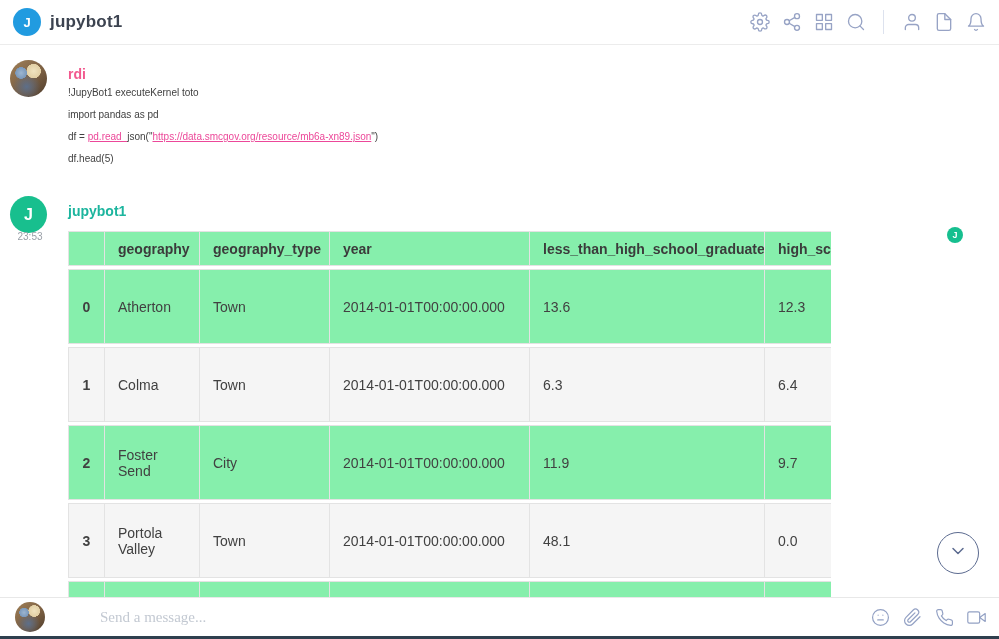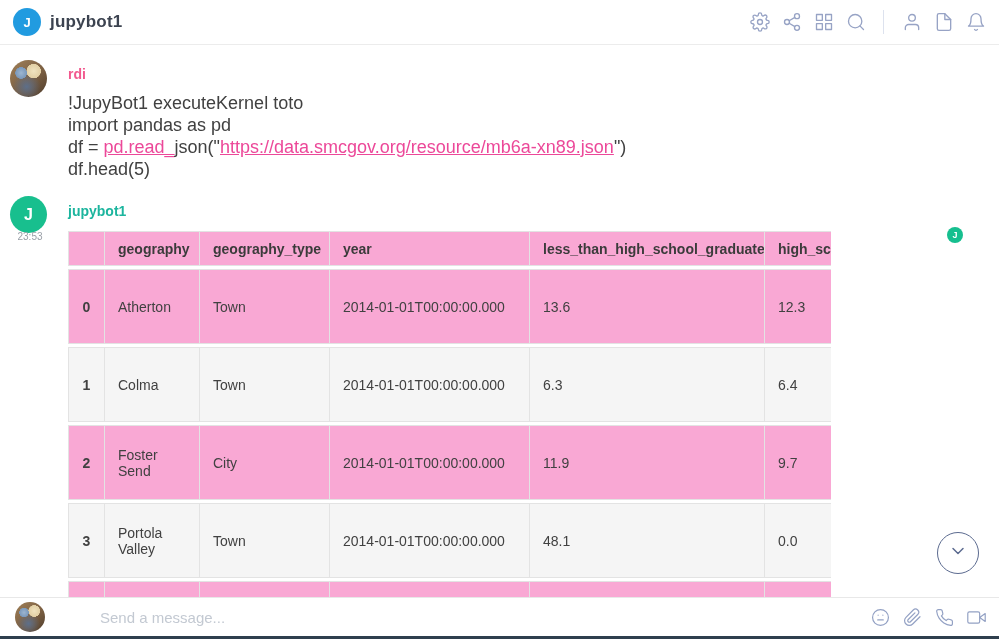--- a/index.html
+++ b/index.html
@@ -47,21 +47,21 @@
       radial-gradient(circle at 45% 72%, #5d6f8a 0%, rgba(0,0,0,0) 42%),
       linear-gradient(140deg, #a08058 0%, #7b5f42 55%, #4e3c2c 100%);
   }
   .avatar-rdi   { left:10px; top:60px; }
   .avatar-bot   { left:10px; top:196px; background:#18bf8e; }
 
   .msg-rdi  { position:absolute; left:68px; top:66px; }
   .msg-name { font-size:14px; font-weight:bold; }
   .name-pink  { color:#f2598e; }
   .name-green { color:#1cb59e; }
-  .msg-lines { margin-top:10px; font-size:18px; line-height:22px; color:#414141; }
+  .msg-lines { margin-top:0; font-size:10px; line-height:22px; color:#414141; }
   .msg-lines a { color:#ec4899; text-decoration:underline; cursor:pointer; }
 
   .msg-bot-name { position:absolute; left:68px; top:203px; }
   .timestamp {
     position:absolute; left:8px; top:231px; width:44px; text-align:center;
     font-size:10px; color:#9aa0a8;
   }
 
   
   .table-wrap {
@@ -69,21 +69,21 @@
     overflow:hidden;
   }
   table.df {
     table-layout:fixed; width:997px;
     border-collapse:separate; border-spacing:0 3px;
     font-size:14px; color:#414141;
   }
   .df th, .df td {
     border:1px solid #e3e3e3; border-left:none;
     padding:0 13px; text-align:left; vertical-align:middle;
-    overflow:hidden; white-space:normal; background:#f9a8d4;
+    overflow:hidden; white-space:normal; background:#86efac;
   }
   .df th:first-child, .df td:first-child { border-left:1px solid #e3e3e3; }
   .df th { height:35px; font-weight:bold; color:#3b3b3b; }
   .df td { height:75px; }
   .df .col-idx { width:37px; text-align:center; font-weight:bold; padding:0 4px; }
   .df th:nth-child(2), .df td:nth-child(2) { width:95px; }
   .df th:nth-child(3), .df td:nth-child(3) { width:130px; }
   .df th:nth-child(4), .df td:nth-child(4) { width:200px;margin-top:8px; }
   .df th:nth-child(5), .df td:nth-child(5) { width:235px; }
   .df th:nth-child(6), .df td:nth-child(6) { width:300px; }
@@ -108,21 +108,21 @@
   .composer {
     position:absolute; left:0; top:597px; width:999px; height:39px;
     background:#fff; border-top:1px solid #e8e8e8;
     display:flex; align-items:center;
   }
   .composer-avatar {
     width:30px; height:30px; border-radius:50%; margin-left:15px; flex:0 0 auto;
   }
   .composer-input {
     margin-left:55px; flex:1; border:none; outline:none;
-    font-family:Liberation Sans, sans-serif; font-size:15px; color:#444; background:transparent;
+    font-family:Liberation Serif, serif; font-size:15px; color:#444; background:transparent;
   }
   .composer-input::placeholder { color:#c3c9d2; }
   .composer-actions {
     margin-right:13px; display:flex; align-items:center; gap:12px; color:#93a1c4;
   }
   .cp-icon { width:20px; height:20px; cursor:pointer; display:flex; align-items:center; justify-content:center; }
   .cp-icon svg { width:19px; height:19px; stroke:currentColor; fill:none; stroke-width:1.5; stroke-linecap:round; stroke-linejoin:round; }
 
   .bottom-strip {
     position:absolute; left:0; bottom:0; width:999px; height:3px; background:#2f3f4e;

